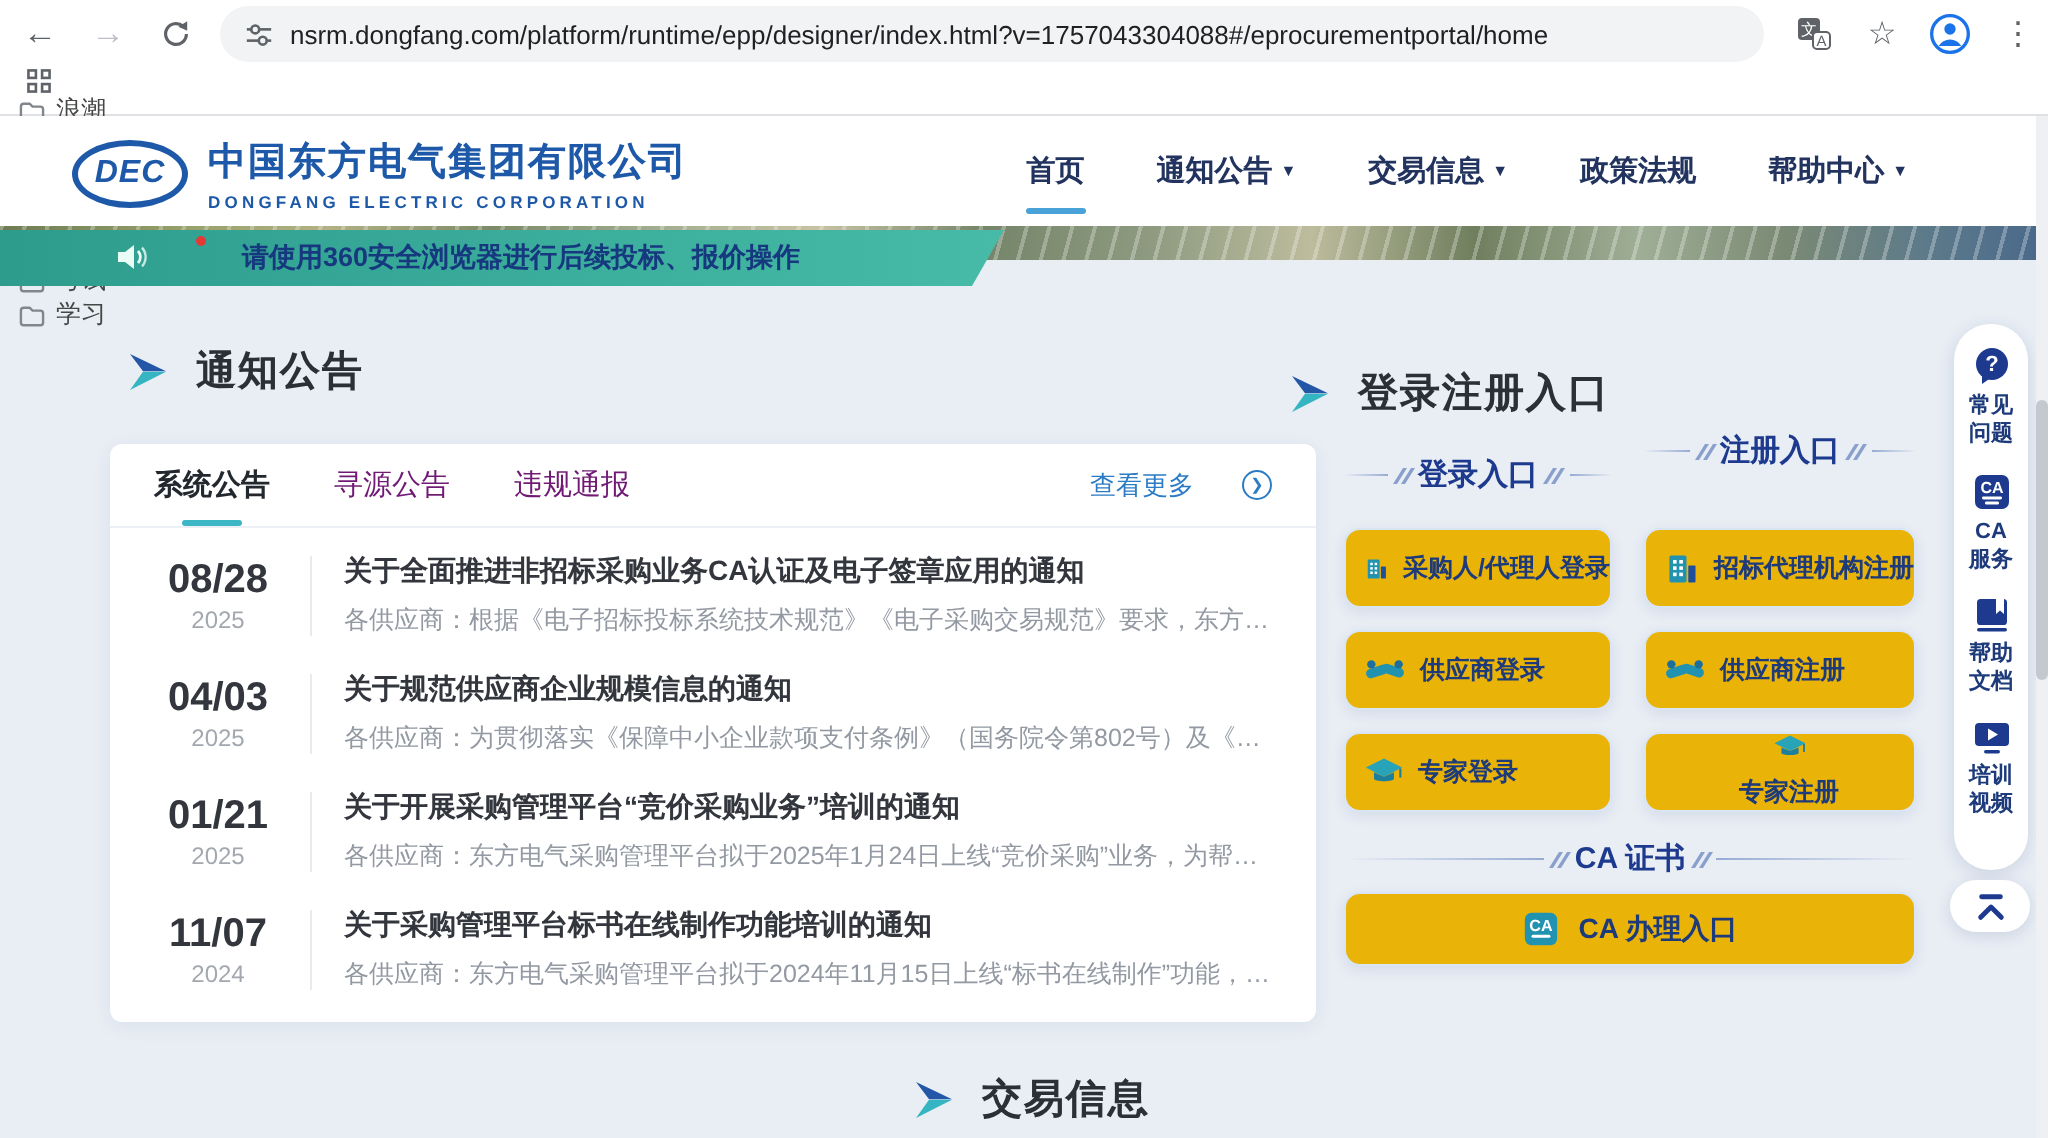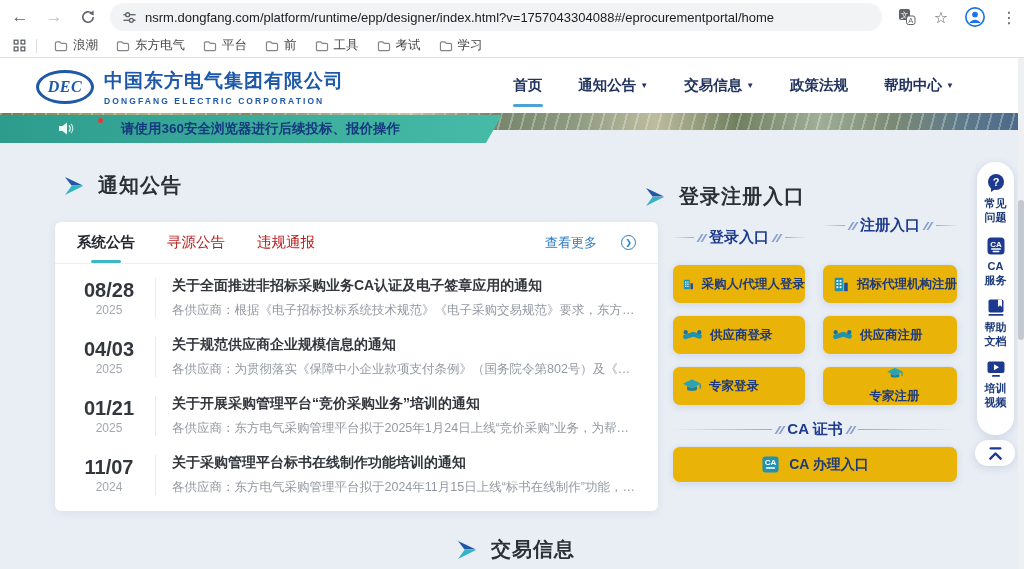--- a/index.html
+++ b/index.html
@@ -7,27 +7,27 @@
 
   
   .toolbar { position:absolute; left:0; top:0; width:1024px; height:34px; background:#fff; display:flex; align-items:center; }
   .navbtn { width:28px; height:28px; display:flex; align-items:center; justify-content:center; font-size:17px; color:#5f6368; margin-left:6px; cursor:pointer; }
   .navbtn.disabled { color:#bdc1c6; }
   .urlpill { height:28px; flex:0 0 772px; margin-left:8px; background:#f1f3f4; border-radius:14px; display:flex; align-items:center; padding:0 12px; }
   .urltext { font-size:13px; color:#202124; margin-left:8px; white-space:nowrap; overflow:hidden; }
   .tb-right { display:flex; align-items:center; margin-left:14px; gap:12px; }
   .tb-ico { width:22px; height:22px; display:flex; align-items:center; justify-content:center; font-size:16px; color:#5f6368; cursor:pointer; }
 
-  .bmbar { position:absolute; left:0; top:34px; width:1024px; height:24px; background:#fff; border-bottom:1px solid #dfe1e5; display:flex; align-items:center; }
+  .bmbar { position:absolute; left:0; top:34px; width:1024px; height:24px; background:#fff; border-bottom:1px solid #dfe1e5; display:flex; align-items:flex-start;flex-direction:column; }
   .bm-sep { width:1px; height:14px; background:#dadce0; margin:0 8px 0 6px; }
   .bm-item { display:flex; align-items:center; gap:5px; font-size:12.5px; color:#454746; padding:0 9px; height:20px; border-radius:10px; cursor:pointer; white-space:nowrap; }
 
   
   .siteheader { position:absolute; left:0; top:58px; width:1024px; height:55px; background:#fff; }
-  .logo-oval { position:absolute; left:36px; top:12px; width:58px; height:34px; border:3px solid #1d59a8; border-radius:50%; display:flex; align-items:center; justify-content:center; color:#1d59a8; font-weight:bold; font-style:italic; font-size:16px; font-family:Liberation Serif, serif; letter-spacing:.5px; }
+  .logo-oval { position:absolute; left:36px; top:12px; width:58px; height:34px; border:3px solid #1d59a8; border-radius:50%; display:flex; align-items:center; justify-content:center; color:#1d59a8; font-weight:bold; font-style:italic; font-size:16px; font-family:Liberation Sans, sans-serif; letter-spacing:.5px; }
   .company { position:absolute; left:104px; top:10px; }
   .company .cn { font-size:19px; font-weight:bold; color:#1d59a8; letter-spacing:1px; }
   .company .en { font-size:8.5px; font-weight:bold; color:#1d59a8; letter-spacing:2.1px; margin-top:2px; }
   .mainnav { position:absolute; right:70px; top:0; height:55px; display:flex; align-items:center; gap:36px; }
   .nav-item { position:relative; font-size:14.5px; font-weight:bold; color:#21335e; cursor:pointer; display:flex; align-items:center; gap:4px; height:100%; }
   .nav-caret { font-size:8px; color:#21335e; }
   .nav-item.active::after { content:""; position:absolute; left:50%; transform:translateX(-50%); bottom:6px; width:30px; height:3px; background:#4aa3d8; border-radius:2px; }
 
   
   .hero { position:absolute; left:0; top:113px; width:1024px; height:17px;
@@ -43,21 +43,21 @@
   .speaker { position:absolute; left:58px; top:6px; }
   .reddot { position:absolute; left:98px; top:3px; width:5px; height:5px; background:#e53935; border-radius:50%; }
 
   
   .sec-title { position:absolute; display:flex; align-items:center; gap:13px; }
   .sec-title .txt { font-size:20px; font-weight:bold; color:#2b2f36; letter-spacing:1px; }
 
   
   .card { position:absolute; left:55px; top:222px; width:603px; height:289px; background:#fff; border-radius:6px; box-shadow:0 2px 10px rgba(31,61,115,.07); }
   .tabs { display:flex; align-items:center; height:42px; padding:0 22px; border-bottom:1px solid #eceff3; }
-  .tab { position:relative; font-size:14.5px; color:#b91c1c; margin-right:32px; cursor:pointer; height:100%; display:flex; align-items:center; }
+  .tab { position:relative; font-size:14.5px; color:#701a75; margin-right:32px; cursor:pointer; height:100%; display:flex; align-items:center; }
   .tab.active { font-weight:bold; color:#23272e; }
   .tab.active::after { content:""; position:absolute; left:50%; transform:translateX(-50%); bottom:0; width:30px; height:3px; background:#3db6c6; border-radius:2px; }
   .viewmore { margin-left:auto; display:flex; align-items:center; gap:24px; color:#2b7cc4; font-size:13px; cursor:pointer; }
   .vm-circ { width:15px; height:15px; border:1px solid #2b7cc4; border-radius:50%; display:flex; align-items:center; justify-content:center; font-size:8px; color:#2b7cc4; }
   .nlist { padding:4px 0; }
   .nitem { display:flex; align-items:center; height:59px; padding:0 22px; cursor:pointer; }
   .ndate { width:64px; text-align:center; flex:0 0 64px; }
   .ndate .d { font-size:20px; font-weight:600; color:#33373d; }
   .ndate .y { font-size:12px; color:#a3a8af; margin-top:1px; }
   .ndiv { width:1px; height:40px; background:#e8eaee; margin:0 16px 0 14px; }

